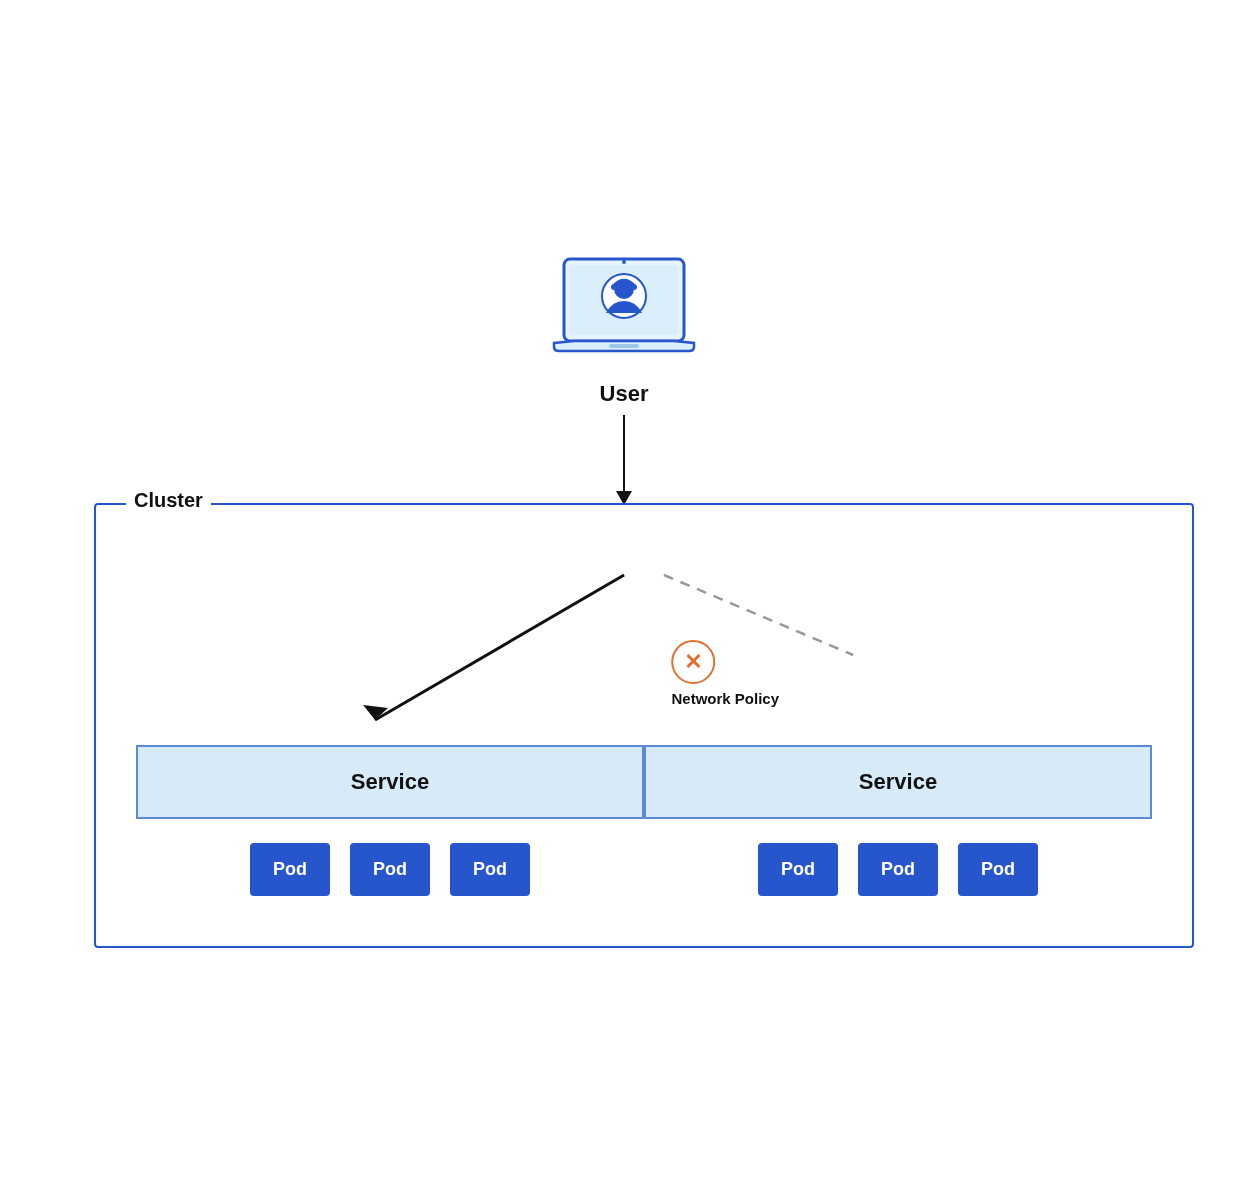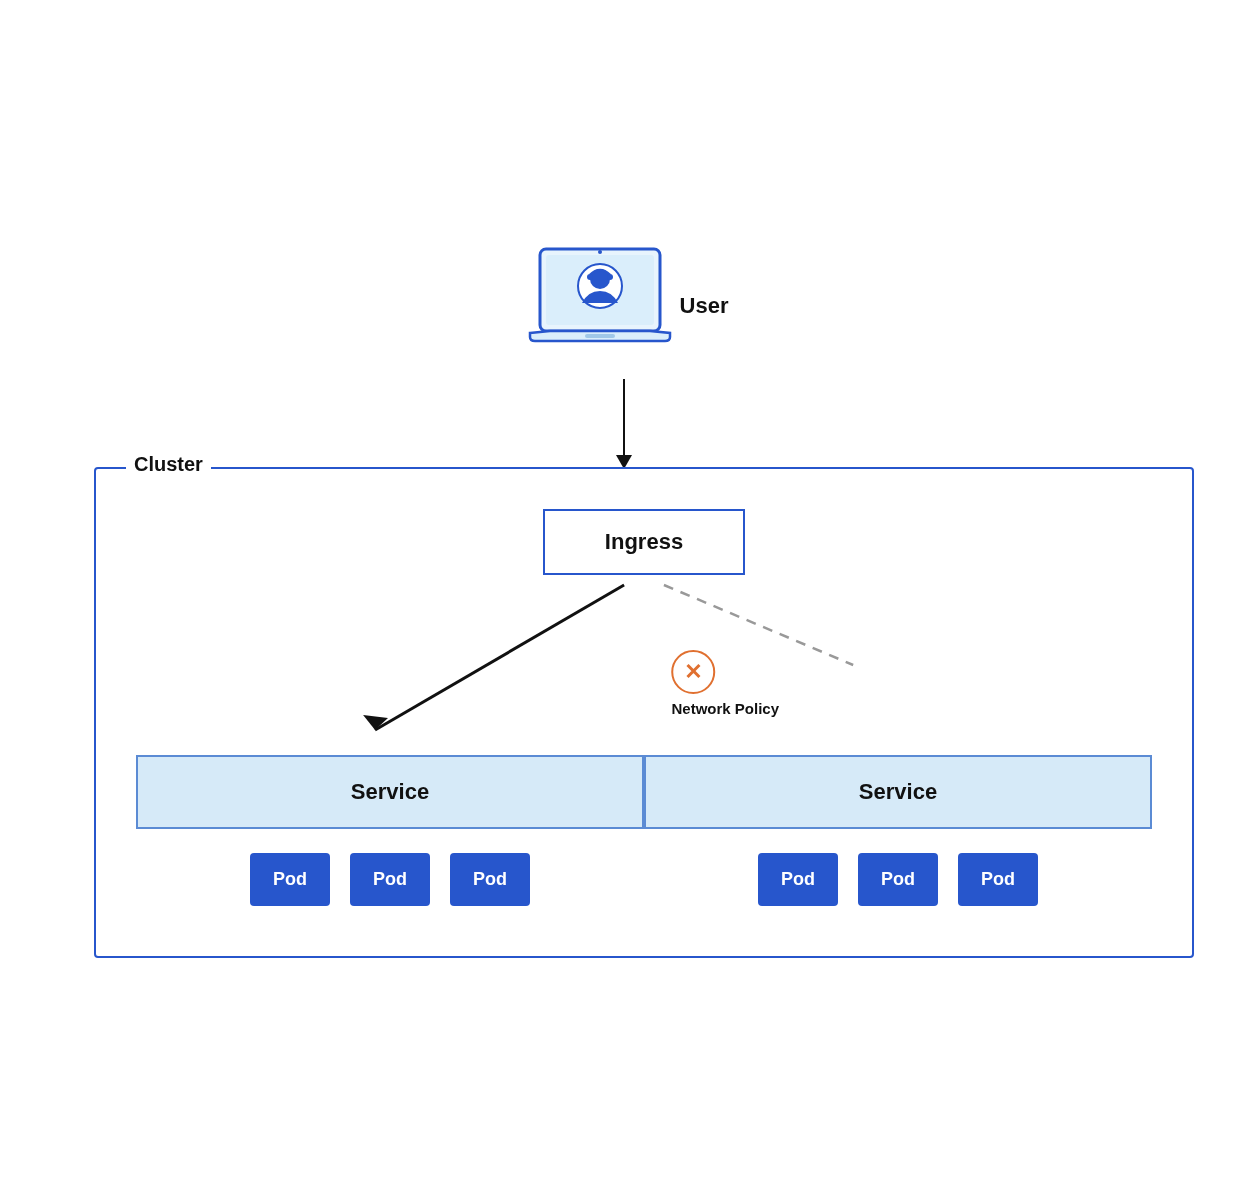--- a/index.html
+++ b/index.html
@@ -17,21 +17,21 @@
       display: flex;
       flex-direction: column;
       align-items: center;
       padding: 40px 0;
       position: relative;
     }
 
     
     .user-section {
       display: flex;
-      flex-direction: row;
+      flex-direction: column;
       align-items: center;
       margin-bottom: 0;
     }
     .laptop-icon {
       width: 160px;
       height: 120px;
       margin-bottom: 10px;
     }
     .user-label {
       font-size: 22px;
@@ -206,23 +206,20 @@
 
   <div class="arrow-down" style="height:90px; margin-top:8px;">
     <div class="line"></div>
     <div class="arrowhead"></div>
   </div>
 
   <div class="cluster-wrapper">
     <div class="cluster-border">
       <span class="cluster-label">Cluster</span>
 
-      <div style="display:flex; justify-content:center; margin-top:-20px; margin-bottom:0; position:relative; z-index:3;">
-        <div class="ingress-box">Ingress</div>
-      </div>
 
       <div style="position:relative; width:100%; height:180px;">
         <svg class="svg-arrows" viewBox="0 0 1020 180" preserveAspectRatio="none">
 
           <line x1="490" y1="10" x2="240" y2="155" stroke="#111" stroke-width="3"></line>
 
           <polygon points="240,155 228,140 253,143" fill="#111"></polygon>
 
           <line x1="530" y1="10" x2="720" y2="90" stroke="#999" stroke-width="2.5" stroke-dasharray="10,8"></line>
         </svg>

